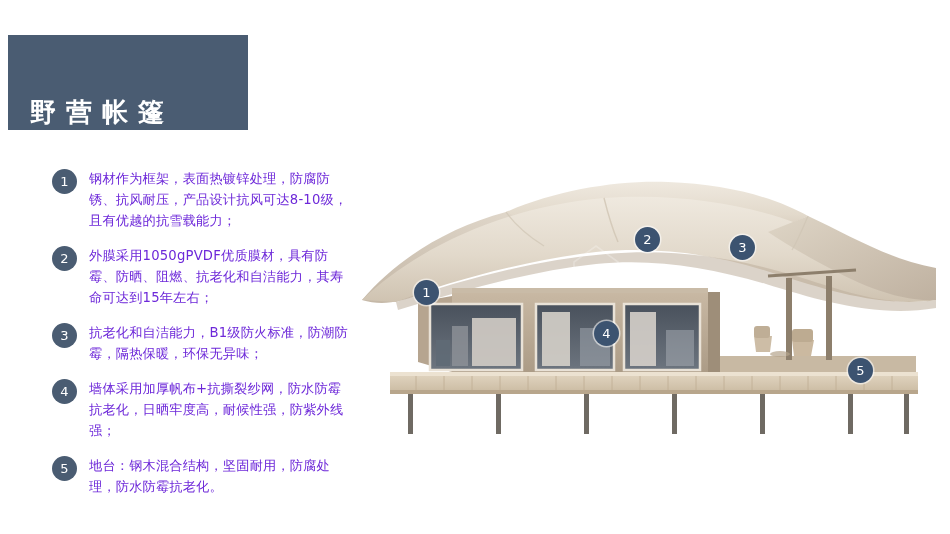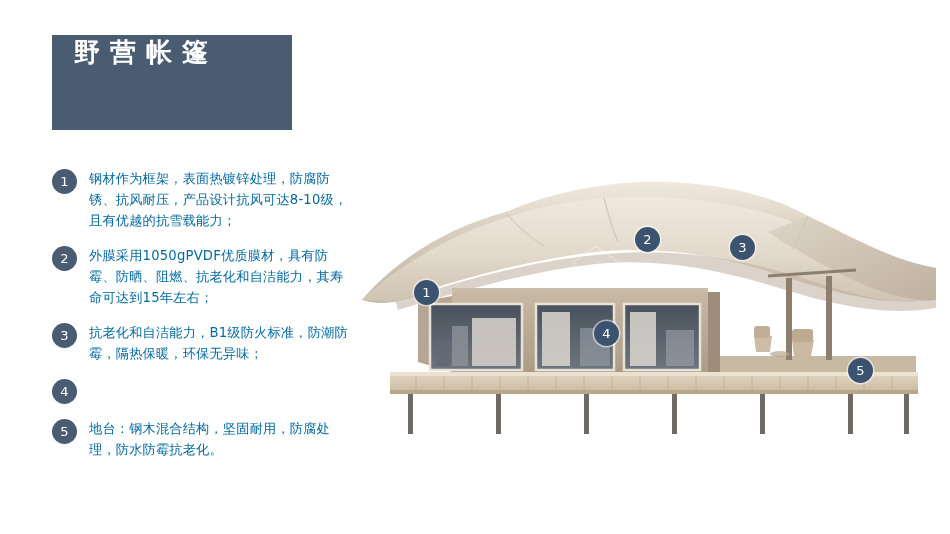--- a/index.html
+++ b/index.html
@@ -12,22 +12,21 @@
     position: relative;
   }
 
   
   #title-block {
     position: absolute;
     left: 8px; top: 35px;
     width: 240px; height: 95px;
     background: #4a5c72;
     display: flex;
-    align-items: flex-start;
-    margin-left: 44px;
+    align-items: flex-end;
   }
   #title-text {
     color: #ffffff;
     font-size: 26px;
     font-weight: bold;
     letter-spacing: 10px;
     padding-left: 22px;
     font-family: "DejaVu Sans", sans-serif;
   }
 
@@ -52,21 +51,21 @@
     display: flex;
     align-items: center;
     justify-content: center;
     margin-right: 12px;
     margin-top: 1px;
     font-family: "DejaVu Sans", sans-serif;
   }
   .feature-text {
     font-size: 13.2px;
     line-height: 21px;
-    color: #0369a1;
+    color: #6d28d9;
     font-family: "DejaVu Sans", sans-serif;
     letter-spacing: 0.2px;
   }
 
   
   #illustration {
     position: absolute;
     left: 356px; top: 150px;
     width: 586px; height: 290px;
   }
@@ -109,20 +108,21 @@
     <div class="feature-text">外膜采用1050gPVDF优质膜材，具有防霉、防晒、阻燃、抗老化和自洁能力，其寿命可达到15年左右；</div>
   </div>
 
   <div class="feature-row">
     <div class="feature-badge">3</div>
     <div class="feature-text">抗老化和自洁能力，B1级防火标准，防潮防霉，隔热保暖，环保无异味；</div>
   </div>
 
   <div class="feature-row">
     <div class="feature-badge">4</div>
+    <div class="feature-text">墙体采用加厚帆布+抗撕裂纱网，防水防霉抗老化，日晒牢度高，耐候性强，防紫外线强；</div>
   </div>
 
   <div class="feature-row">
     <div class="feature-badge">5</div>
     <div class="feature-text">地台：钢木混合结构，坚固耐用，防腐处理，防水防霉抗老化。</div>
   </div>
 
 </div>
 
 <div id="illustration">

